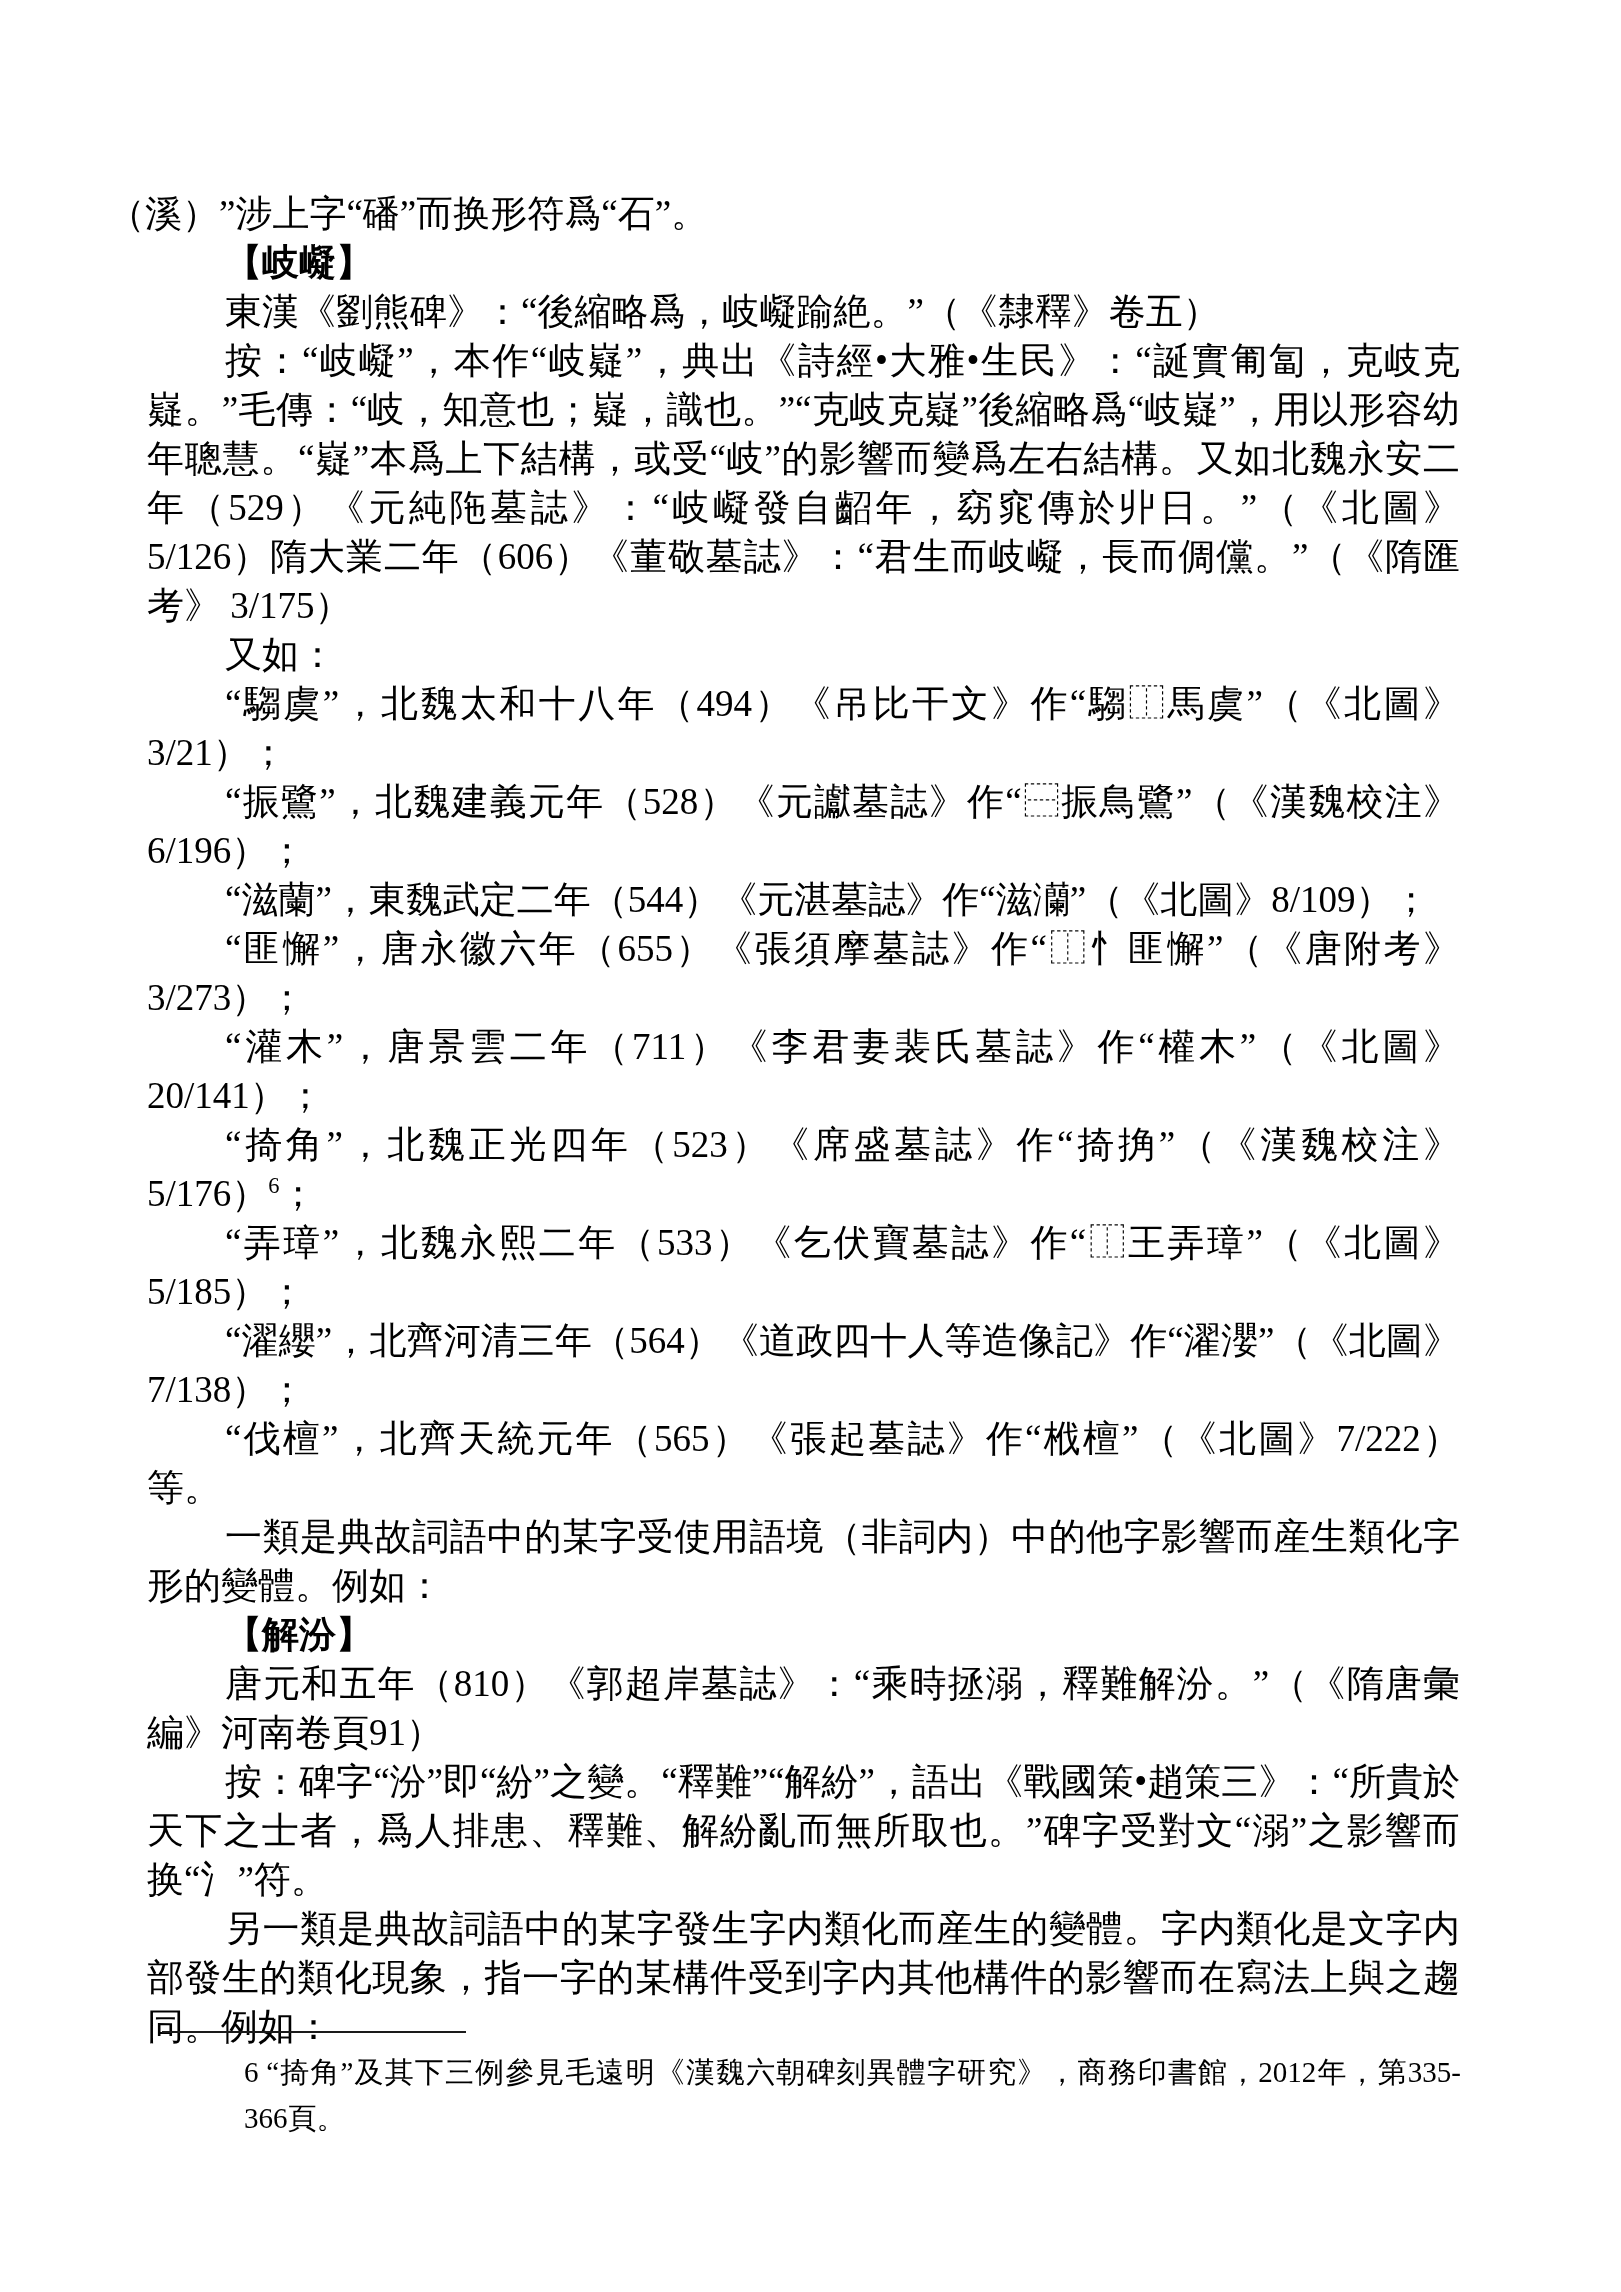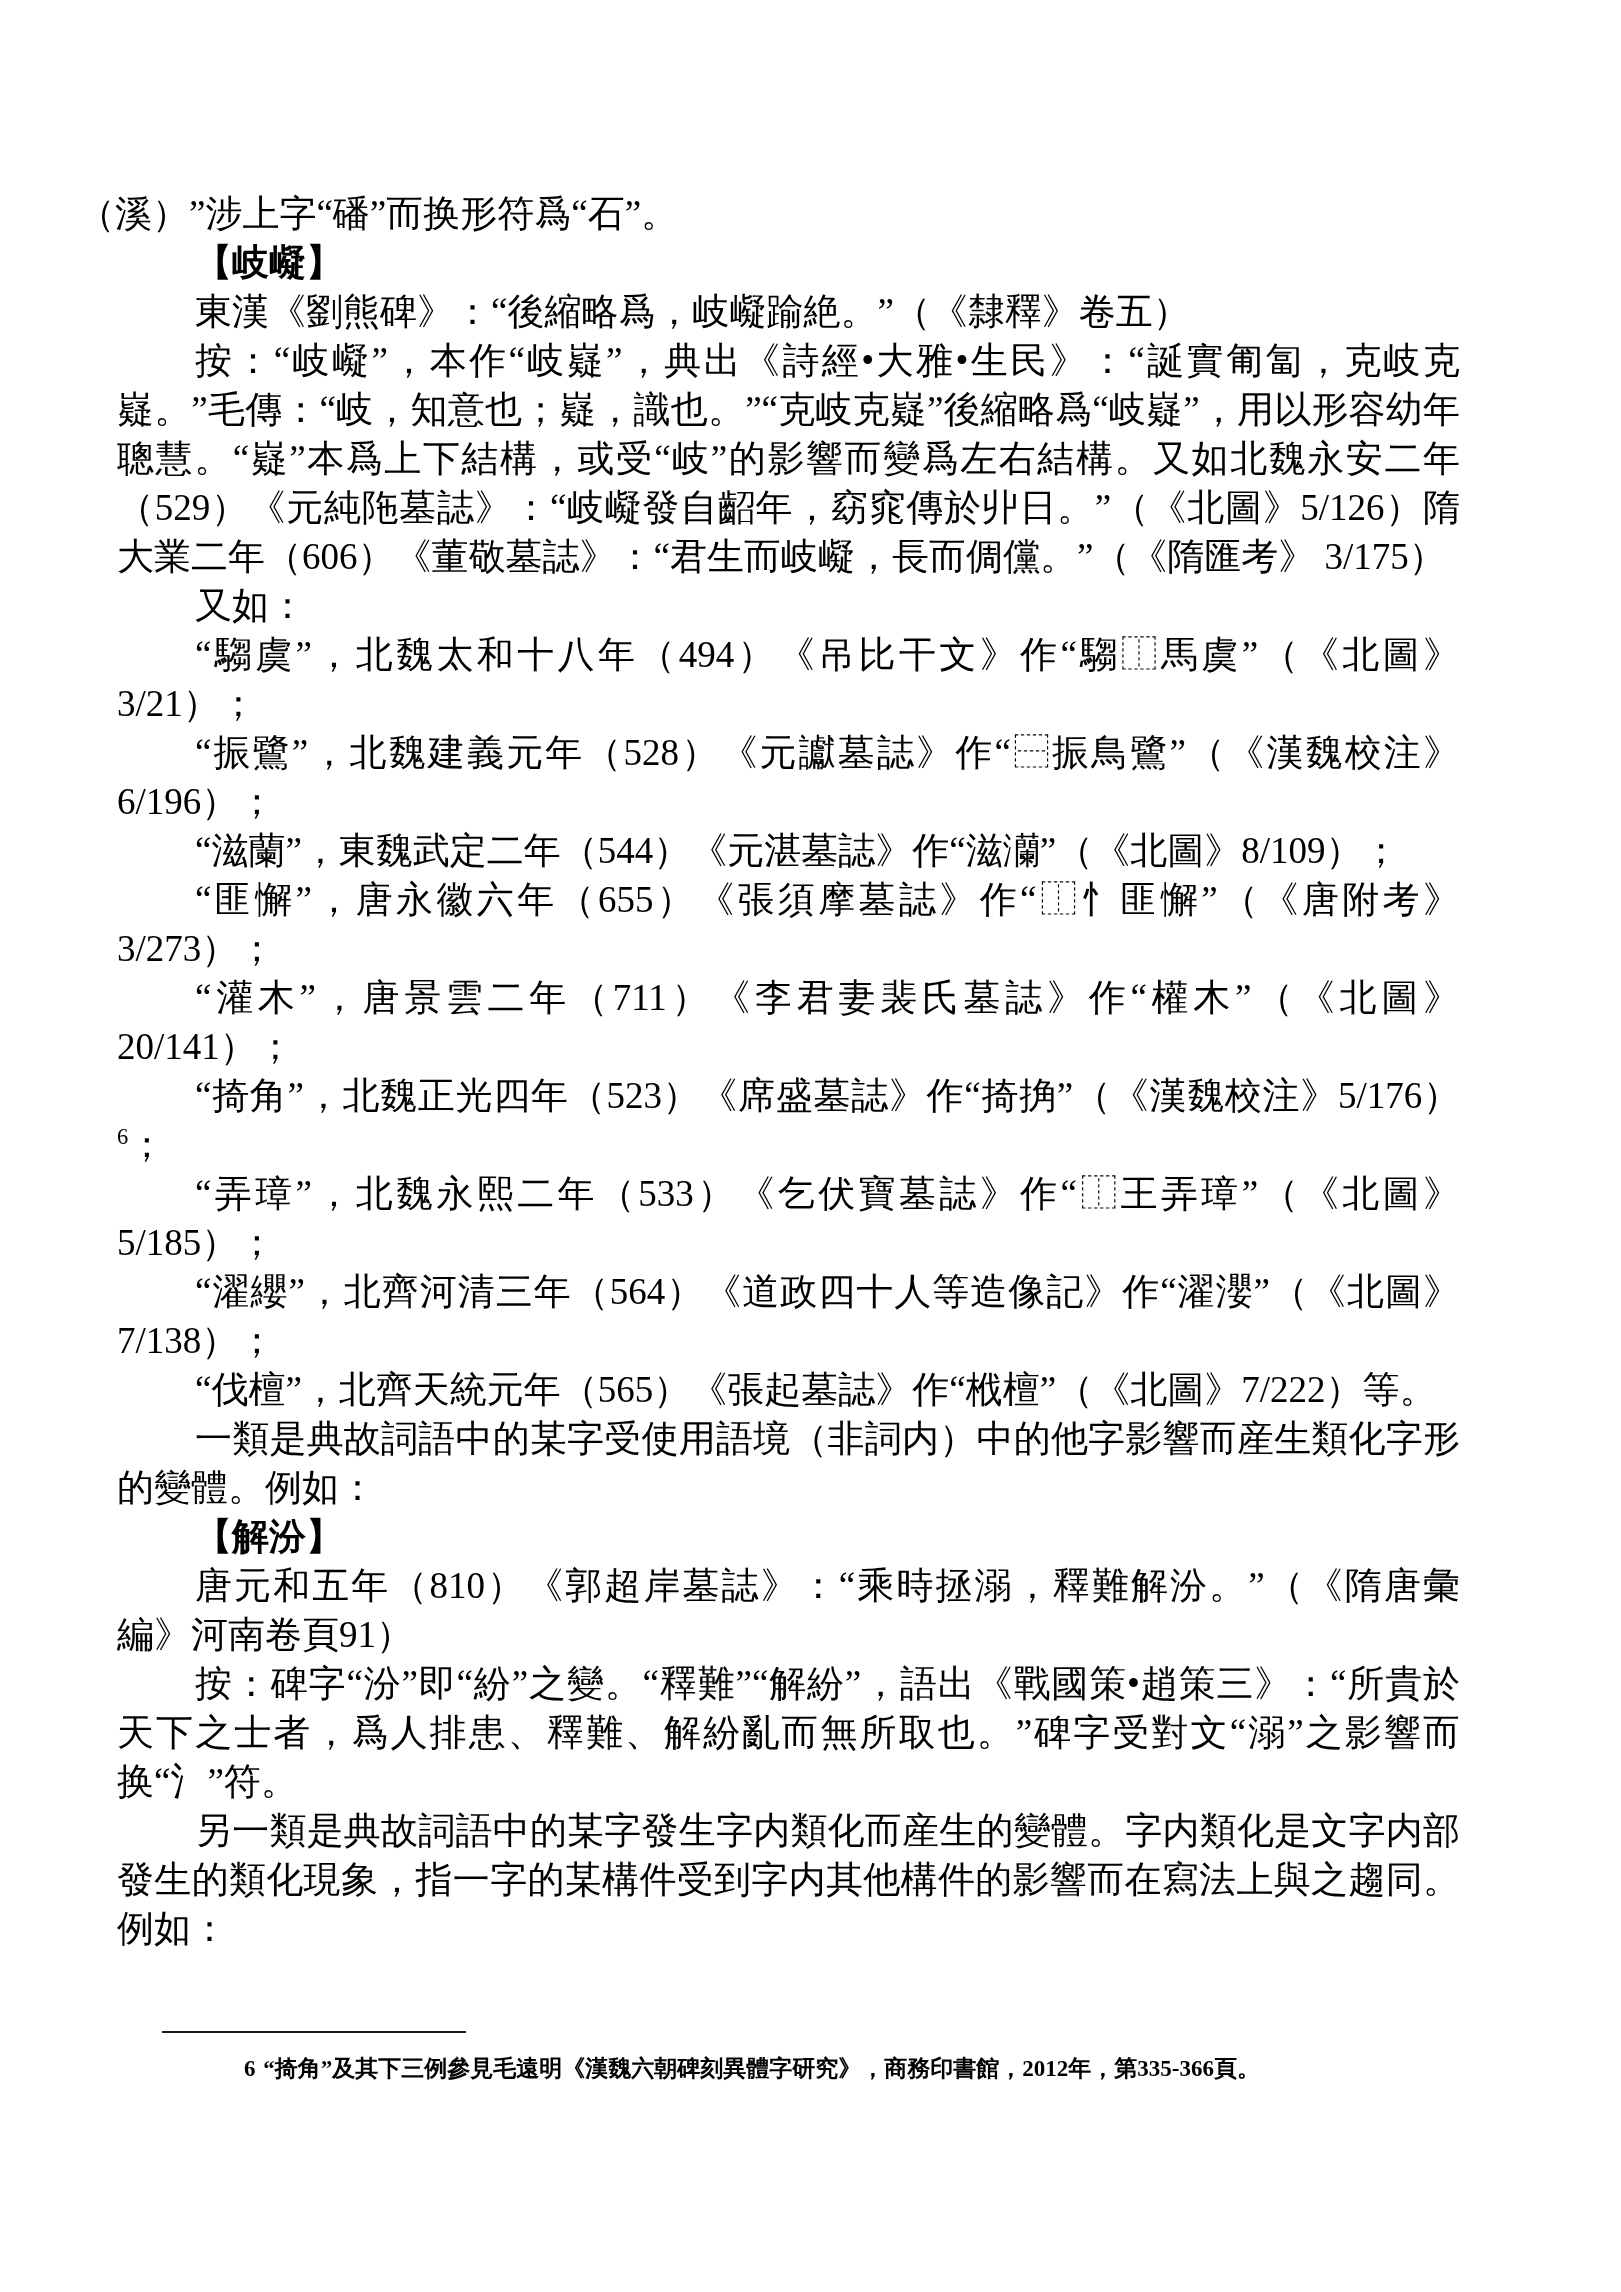--- a/index.html
+++ b/index.html
@@ -1,33 +1,33 @@
 <!DOCTYPE html>
 <html><head>
 <meta charset="utf-8">
 <style>
   html,body{margin:0;padding:0;background:#ffffff;}
   .page{
     position:relative;
     width:1621px;height:2293px;
     background:#ffffff;
     box-sizing:border-box;
-    padding:189px 161px 0 78px;
+    padding:189px 161px 0 108px;
     font-family:"Liberation Serif","DejaVu Serif",serif;
     font-size:37px;
     line-height:49px;
     color:#000;
   }
   .page p{margin:0;text-align:justify;text-justify:inter-ideograph;}
   .page p.indent{text-indent:78px;margin-left:39px;}
   .bold{font-weight:bold;}
   sup.fnref{font-size:22.5px;line-height:0;vertical-align:super;}
   .footnote-area{position:absolute;left:162px;top:2031px;width:1299px;}
   .fn-rule{width:304px;height:0;border-top:2.9px solid #1a1a1a;margin:0 0 15.7px 0;}
-  .fn-line{font-size:23px;line-height:39px;text-align:justify;text-justify:inter-ideograph;padding-left:82px;font-weight:bold;}
+  .fn-line{font-size:29px;line-height:46px;text-align:justify;text-justify:inter-ideograph;padding-left:82px;}
   .fn-marker{margin-right:7.8px;}
 </style>
 </head>
 <body>
 
 <div class="page">
 
   <p>（溪）”涉上字“磻”而换形符爲“石”。</p>
   <p class="indent bold">【岐㠜】</p>
   <p class="indent">東漢《劉熊碑》：“後縮略爲，岐㠜踰絶。”（《隸釋》卷五）</p>

